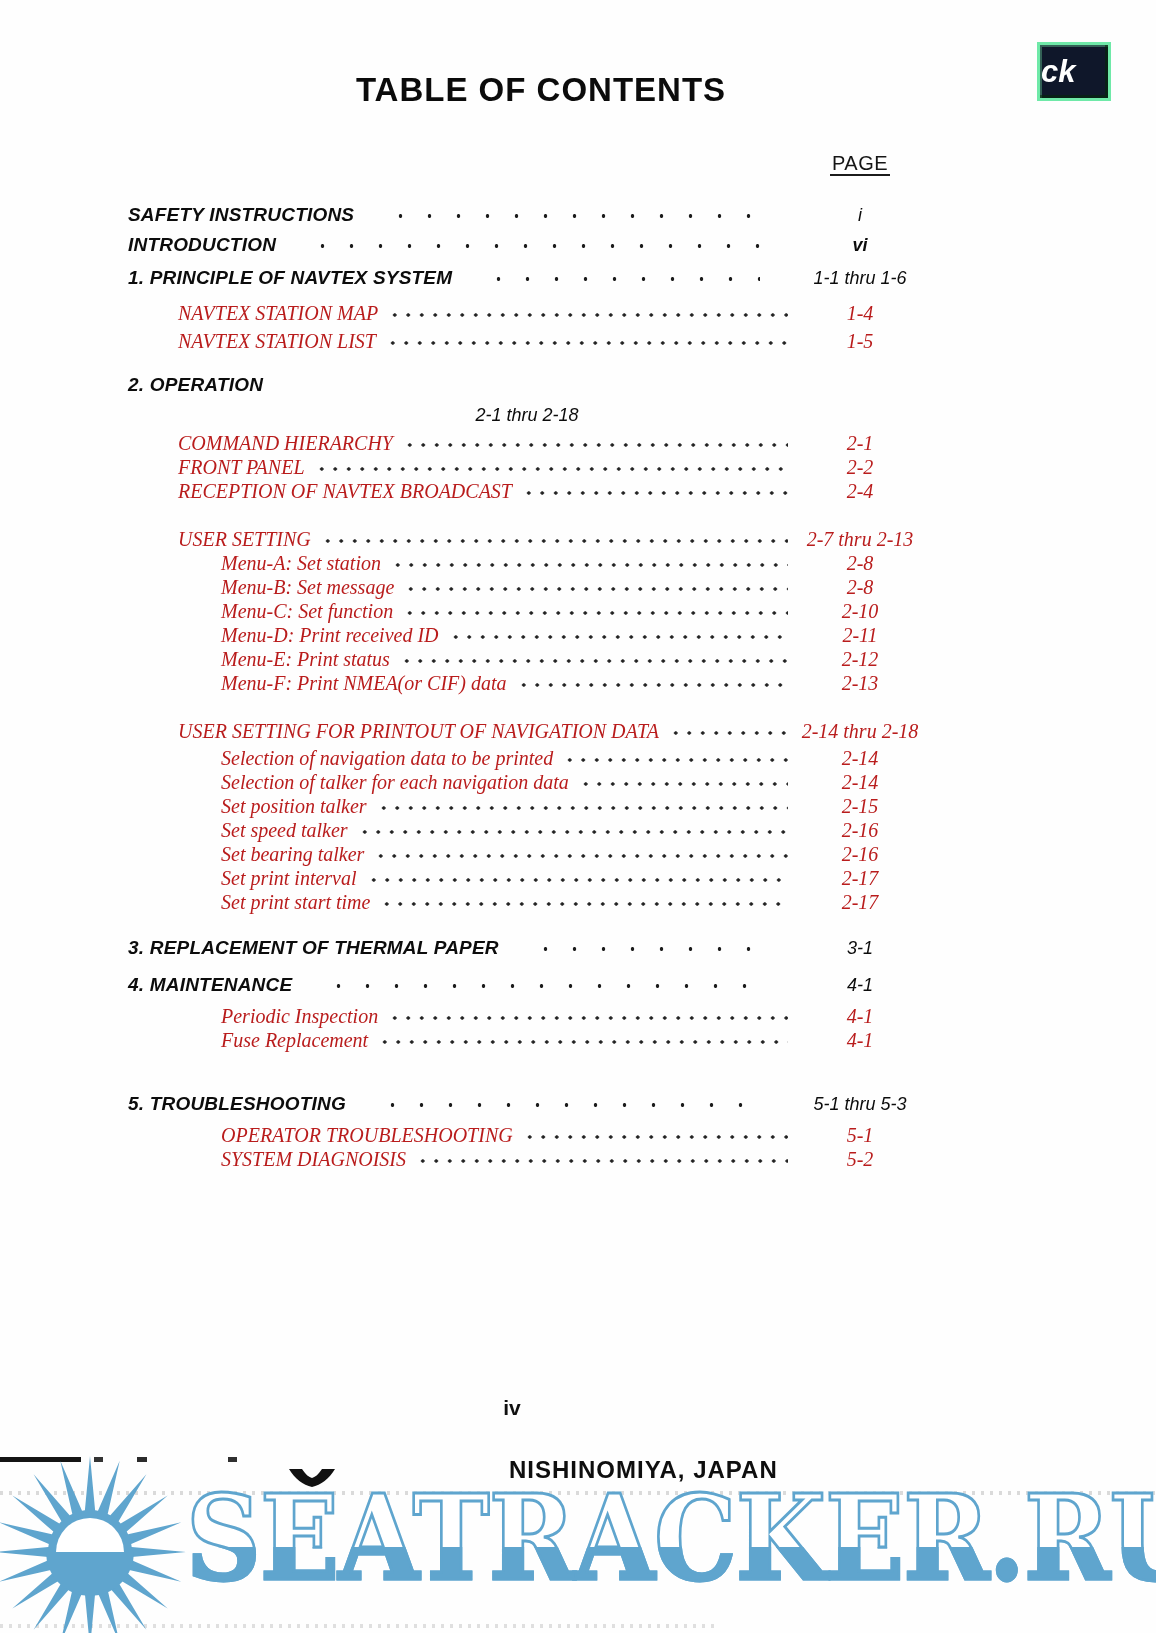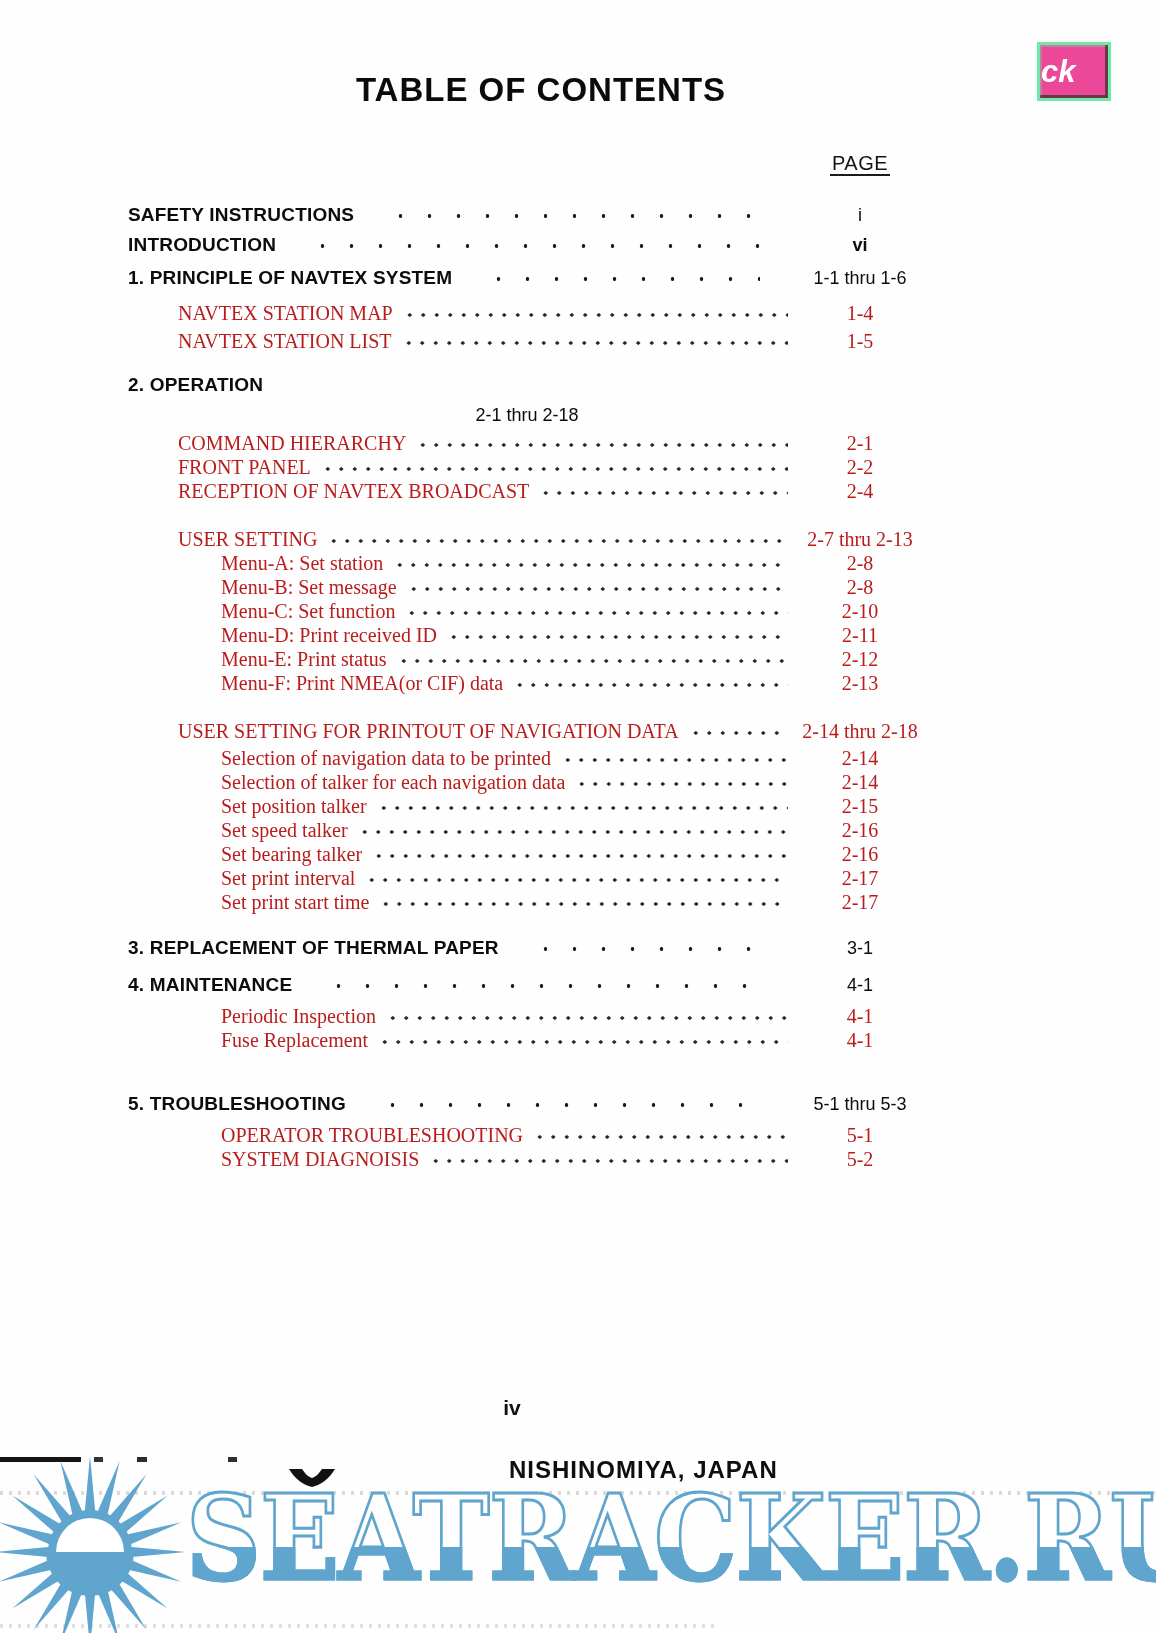--- a/index.html
+++ b/index.html
@@ -20,21 +20,21 @@
   }
   .page-head{display:flex;margin-top:46px;height:20px;line-height:20px;}
   .page-head .spacer{flex:1;}
   .page-head .val{flex:0 0 auto;min-width:132px;text-align:center;}
   .page-col-label{
     display:inline-block;font-size:20px;letter-spacing:.5px;color:#151515;
     border-bottom:2px solid #1b1b1b;padding:0 2px 1px 2px;
   }
 
   .rows{margin-top:27px;}
-  .row{display:flex;position:relative;}
+  .row{display:flex;position:relative;font-style:italic;}
   .lbl{white-space:nowrap;}
   .leader{
     flex:1 1 auto;margin:0 6px 0 8px;
     background-image:radial-gradient(circle,#202020 1.45px,rgba(0,0,0,0) 1.9px);
     background-repeat:repeat-x;
     background-position:left 2px bottom 5px;
     background-size:13.5px 10px;
   }
   .val{flex:0 0 auto;min-width:132px;text-align:center;white-space:nowrap;}
 
@@ -60,21 +60,21 @@
 
   
   .g2{margin-top:4px;} .g3{margin-top:3px;} .g4{margin-top:4px;}
   .g7{margin-top:7px;} .g8{margin-top:8px;} .g15{margin-top:31px;}
   .g17{margin-top:17px;flex-direction:column;} .g19{margin-top:19px;} .g21{margin-top:37px;}
   .g24{margin-top:24px;}
 
   
   .back-btn{
     position:absolute;left:1037px;top:42px;width:74px;height:59px;
-    background:#ec4899;border:3px solid #6fe9a8;box-sizing:border-box;
+    background:#0f172a;border:3px solid #6fe9a8;box-sizing:border-box;
     box-shadow:inset -3px -3px 0 rgba(3,40,6,.55), inset 2px 2px 0 rgba(120,235,170,.35);
     cursor:pointer;overflow:hidden;
   }
   .back-btn .btn-label{
     position:absolute;left:1px;top:9px;
     color:#fff;font-style:italic;font-weight:bold;font-size:31px;
     font-family:"Liberation Sans",sans-serif;letter-spacing:0;
   }
 
   

